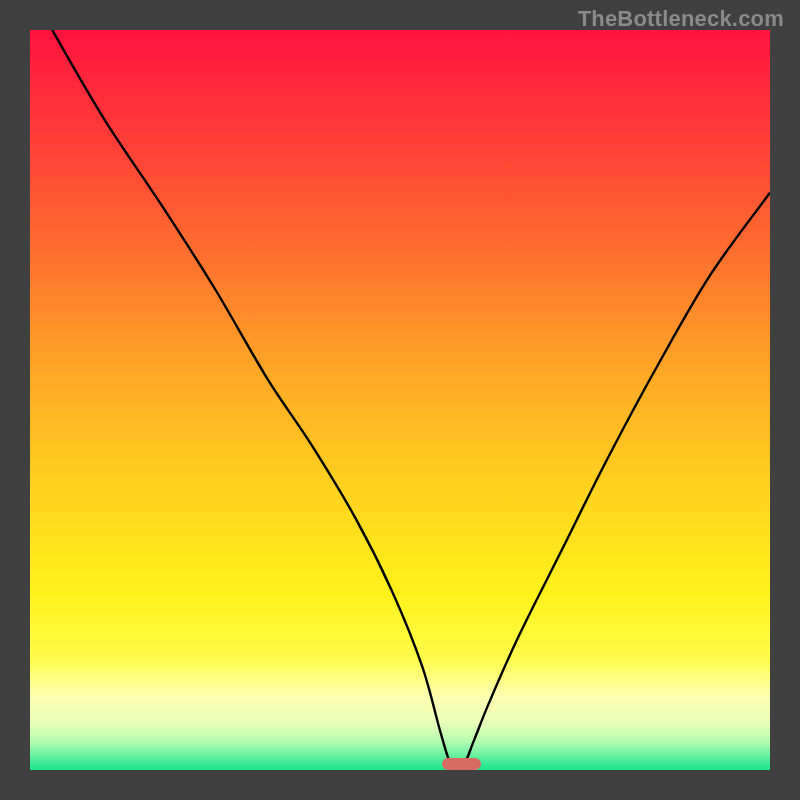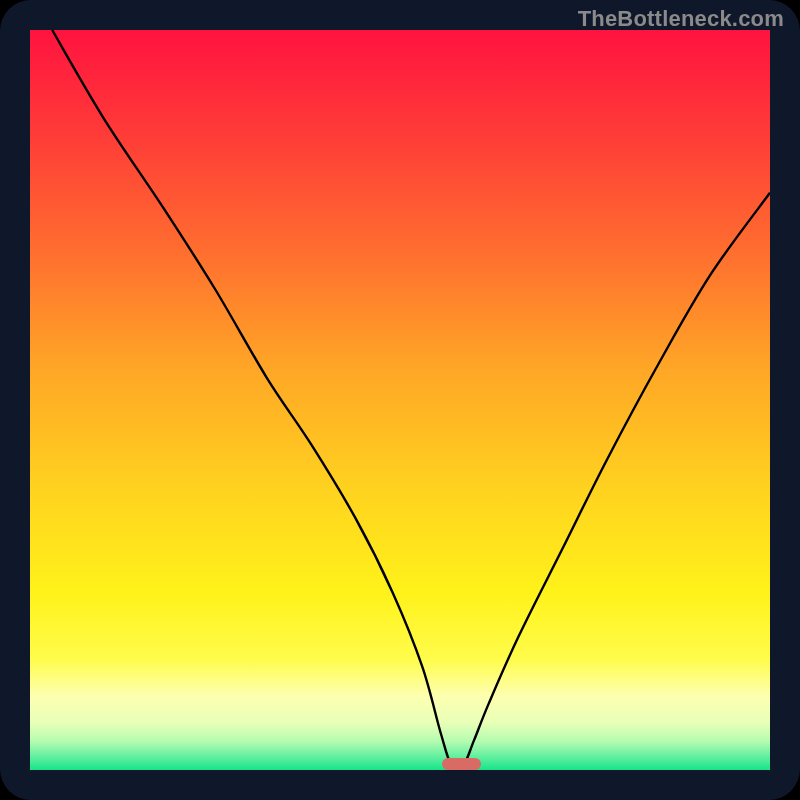--- a/index.html
+++ b/index.html
@@ -9,22 +9,21 @@
     height: 800px;
     background: #000;
     overflow: hidden;
   }
   .frame {
     position: absolute;
     left: 0;
     top: 0;
     width: 800px;
     height: 800px;
-    background: #0f172a;
-    border-radius: 31px;
+    background: #404040;
   }
   .plot {
     position: absolute;
     left: 30px;
     top: 30px;
     width: 740px;
     height: 740px;
     overflow: hidden;
   }
   .gradient {

